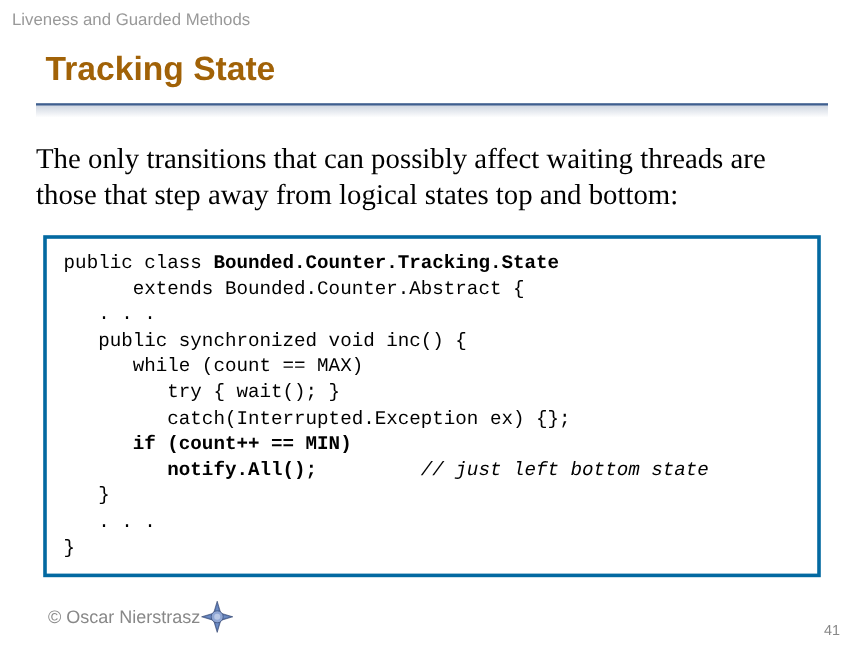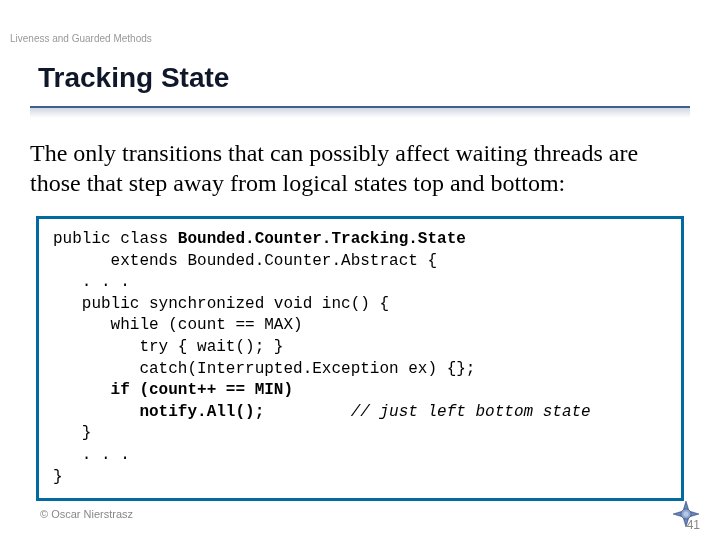--- a/index.html
+++ b/index.html
@@ -5,29 +5,28 @@
   * { margin: 0; padding: 0; box-sizing: border-box; }
   body {
     width: 720px;
     height: 540px;
     background: #ffffff;
     font-family: Arial, Helvetica, sans-serif;
     position: relative;
     overflow: hidden;
   }
   .breadcrumb {
-    font-size: 10px;
+    font-size: 14px;
     color: #999;
     padding: 8px 0 0 10px;
-    margin-top: 25px;
   }
   .title {
     font-size: 28px;
     font-weight: bold;
-    color: #0f172a;
+    color: #a16207;
     padding: 18px 0 12px 38px;
   }
   .divider-wrap {
     width: 100%;
     padding: 0 0 0 0;
   }
   .divider-top {
     height: 2px;
     background: #3f5f8f;
     width: 660px;
@@ -56,23 +55,23 @@
     white-space: pre;
   }
   .code-box .bold { font-weight: bold; }
   .code-box .comment { font-style: italic; }
   .footer {
     position: absolute;
     bottom: 12px;
     left: 40px;
     right: 20px;
     display: flex;
-    justify-content: space-between;
+    justify-content: flex-start;
     align-items: center;
-    font-size: 11px;
+    font-size: 15px;
     color: #888;
   }
   .compass {
     width: 28px;
     height: 28px;
     position: relative;
   }
   .compass svg { width: 28px; height: 28px; }
   .page-num {
     position: absolute;

